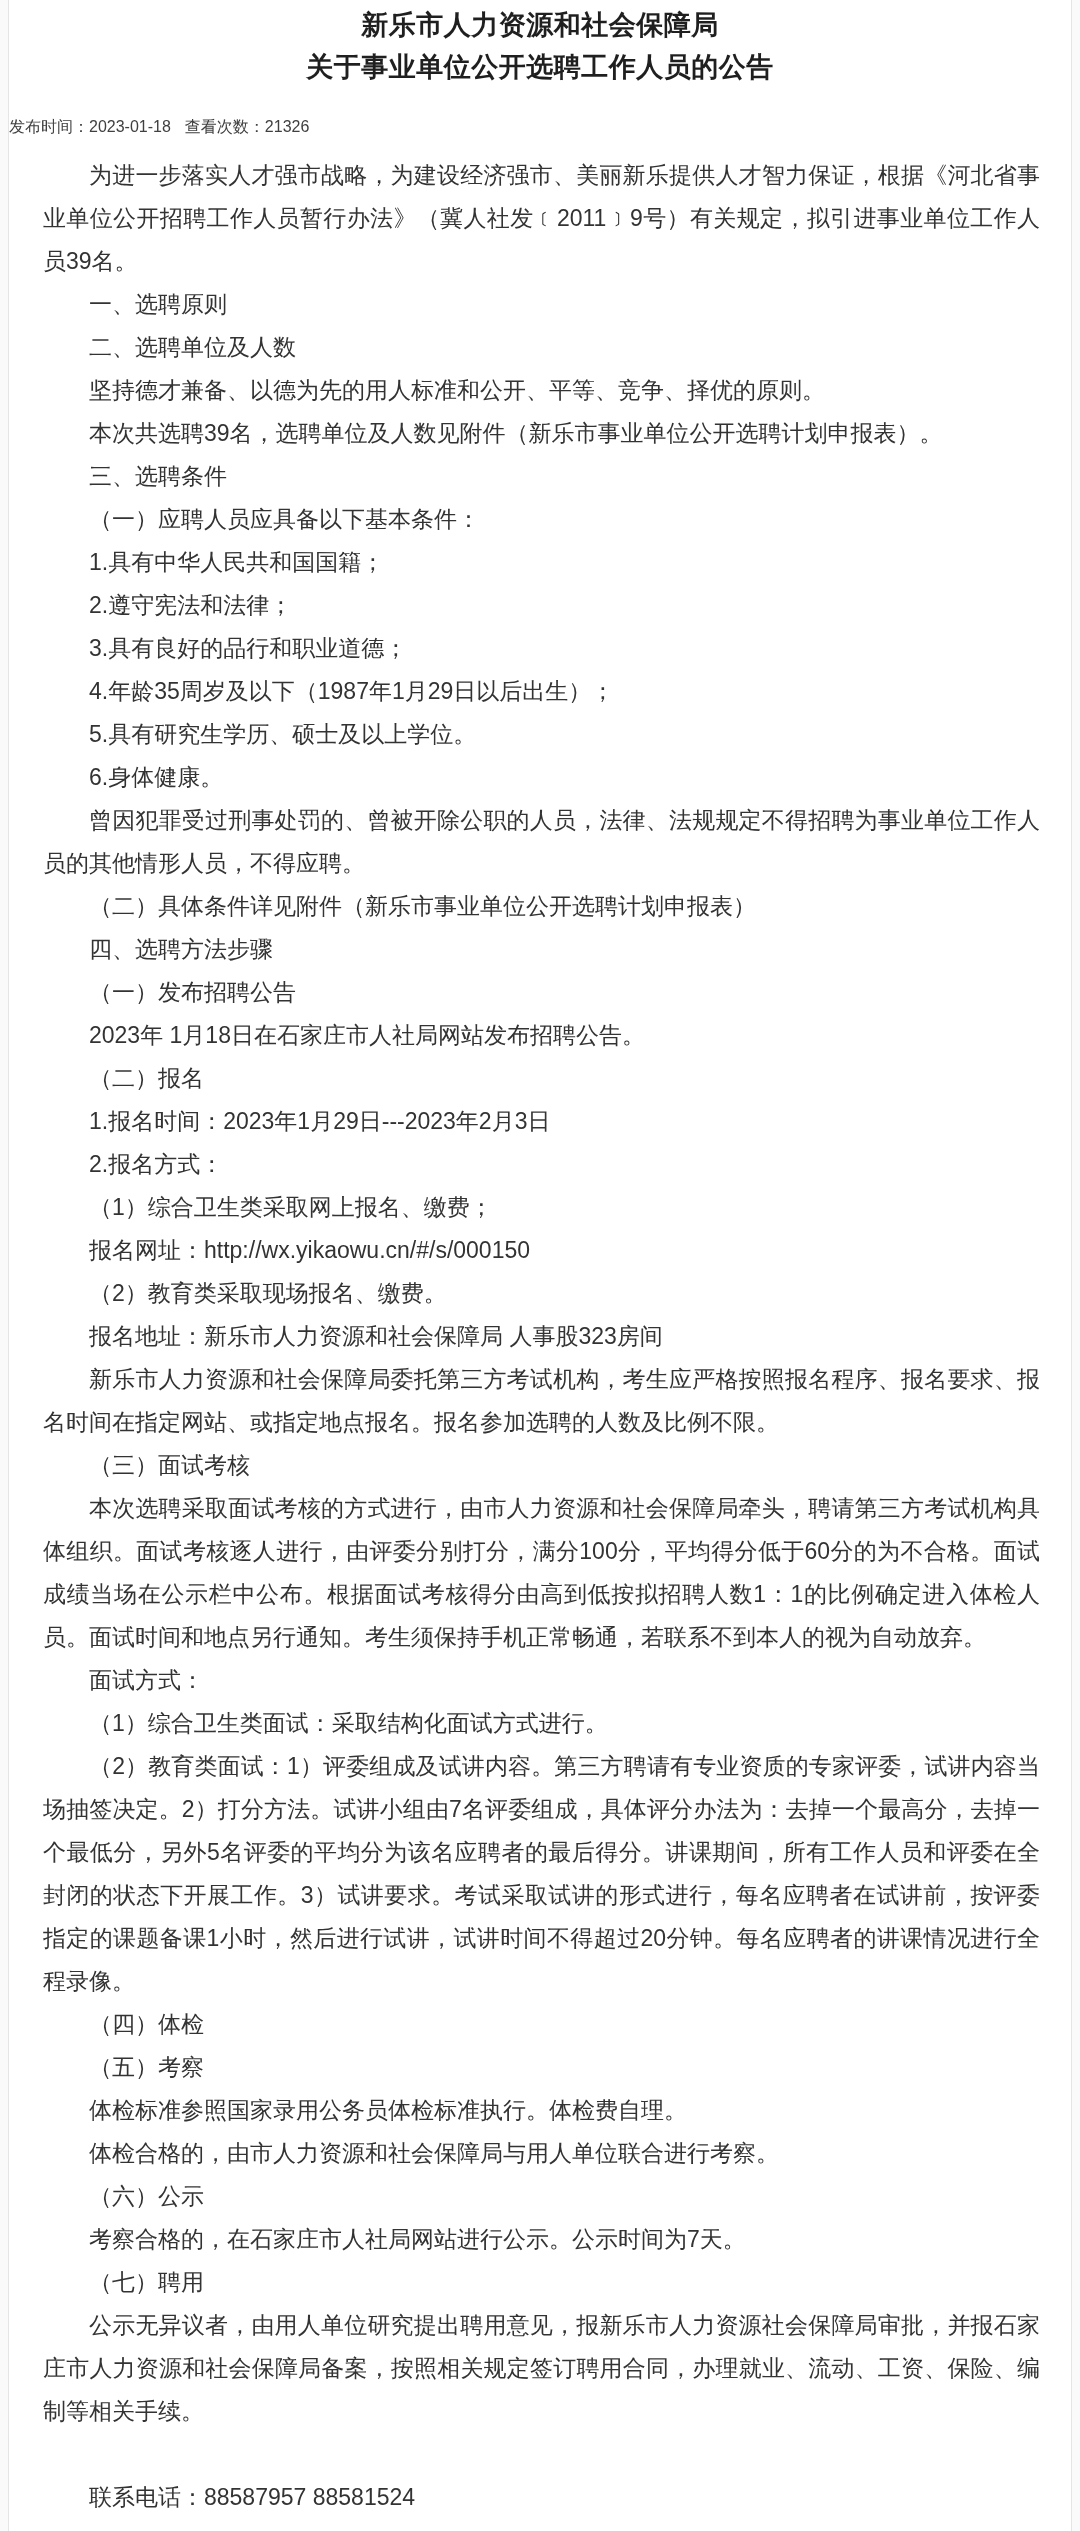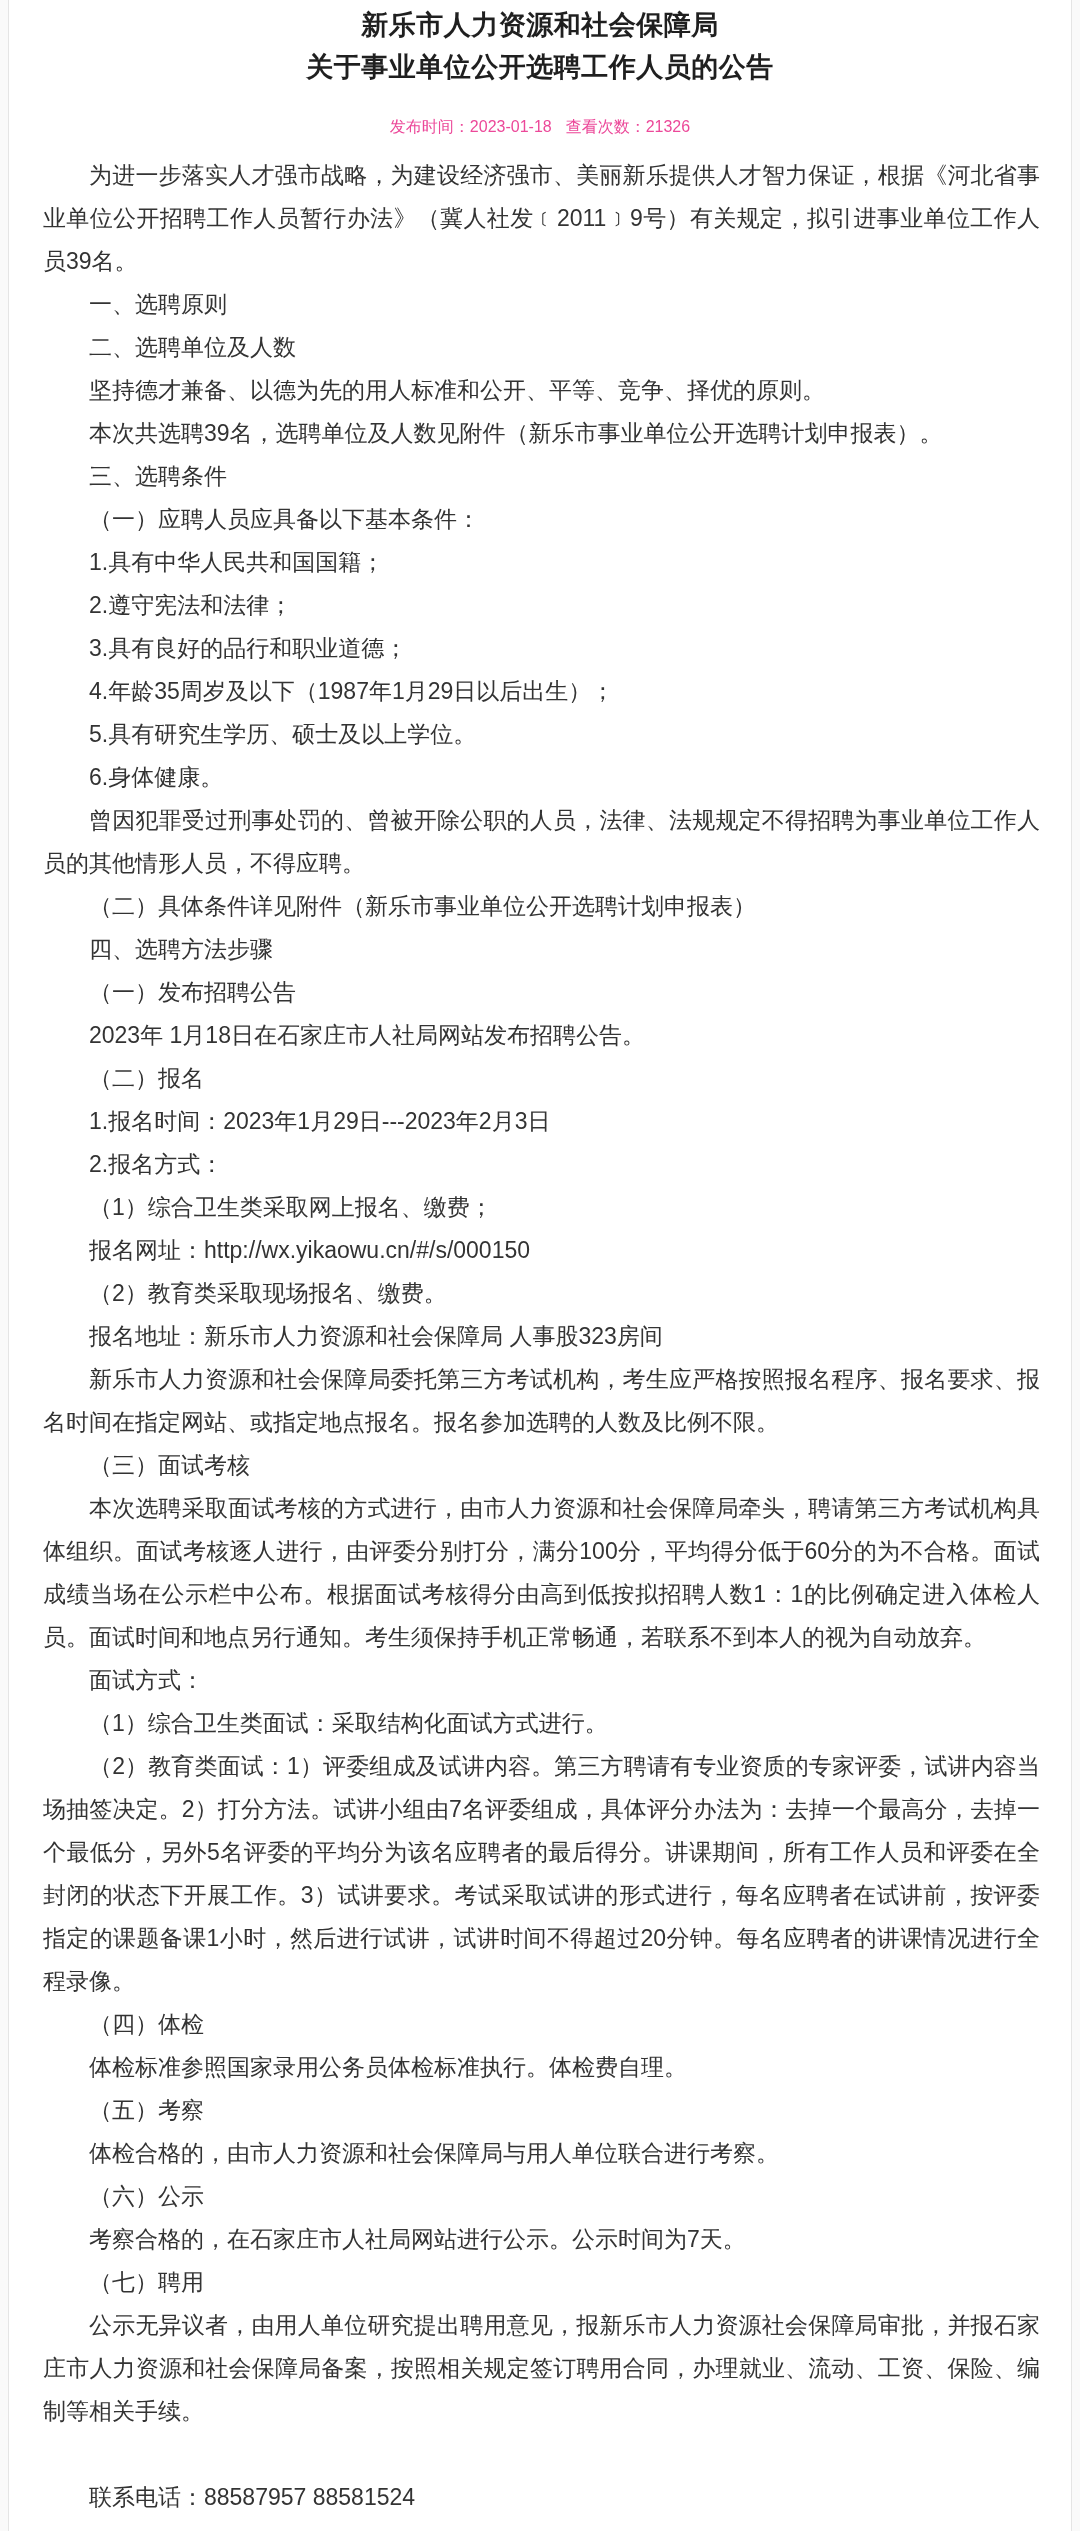--- a/index.html
+++ b/index.html
@@ -20,24 +20,23 @@
   }
   .title {
     text-align: center;
     font-size: 27px;
     font-weight: bold;
     line-height: 42px;
     color: #1f1f1f;
     letter-spacing: 0.5px;
   }
   .meta {
-    text-align: center;
     font-size: 16px;
     line-height: 22px;
-    color: #ec4899;
+    color: #404040;
     margin-top: 28px;
   }
   .meta .sep { display: inline-block; width: 14px; }
   .content {
     margin: 16px 31px 0 34px;
   }
   .content p {
     margin: 0;
     font-size: 23px;
     line-height: 43px;
@@ -98,22 +97,22 @@
       <p>报名网址：http://wx.yikaowu.cn/#/s/000150</p>
       <p>（2）教育类采取现场报名、缴费。</p>
       <p>报名地址：新乐市人力资源和社会保障局 人事股323房间</p>
       <p>新乐市人力资源和社会保障局委托第三方考试机构，考生应严格按照报名程序、报名要求、报名时间在指定网站、或指定地点报名。报名参加选聘的人数及比例不限。</p>
       <p>（三）面试考核</p>
       <p>本次选聘采取面试考核的方式进行，由市人力资源和社会保障局牵头，聘请第三方考试机构具体组织。面试考核逐人进行，由评委分别打分，满分100分，平均得分低于60分的为不合格。面试成绩当场在公示栏中公布。根据面试考核得分由高到低按拟招聘人数1：1的比例确定进入体检人员。面试时间和地点另行通知。考生须保持手机正常畅通，若联系不到本人的视为自动放弃。</p>
       <p>面试方式：</p>
       <p>（1）综合卫生类面试：采取结构化面试方式进行。</p>
       <p>（2）教育类面试：1）评委组成及试讲内容。第三方聘请有专业资质的专家评委，试讲内容当场抽签决定。2）打分方法。试讲小组由7名评委组成，具体评分办法为：去掉一个最高分，去掉一个最低分，另外5名评委的平均分为该名应聘者的最后得分。讲课期间，所有工作人员和评委在全封闭的状态下开展工作。3）试讲要求。考试采取试讲的形式进行，每名应聘者在试讲前，按评委指定的课题备课1小时，然后进行试讲，试讲时间不得超过20分钟。每名应聘者的讲课情况进行全程录像。</p>
       <p>（四）体检</p>
+      <p>（五）考察</p>
       <p>体检标准参照国家录用公务员体检标准执行。体检费自理。</p>
-      <p>（五）考察</p>
       <p>体检合格的，由市人力资源和社会保障局与用人单位联合进行考察。</p>
       <p>（六）公示</p>
       <p>考察合格的，在石家庄市人社局网站进行公示。公示时间为7天。</p>
       <p>（七）聘用</p>
       <p>公示无异议者，由用人单位研究提出聘用意见，报新乐市人力资源社会保障局审批，并报石家庄市人力资源和社会保障局备案，按照相关规定签订聘用合同，办理就业、流动、工资、保险、编制等相关手续。</p>
 
       <p class="contact-line"><span>联系电话：</span><span>88587957 88581524</span></p>
 
       <p class="attachment-line"><span>附件：</span><a>新乐市事业单位公开选聘计划申报表</a></p>
 

